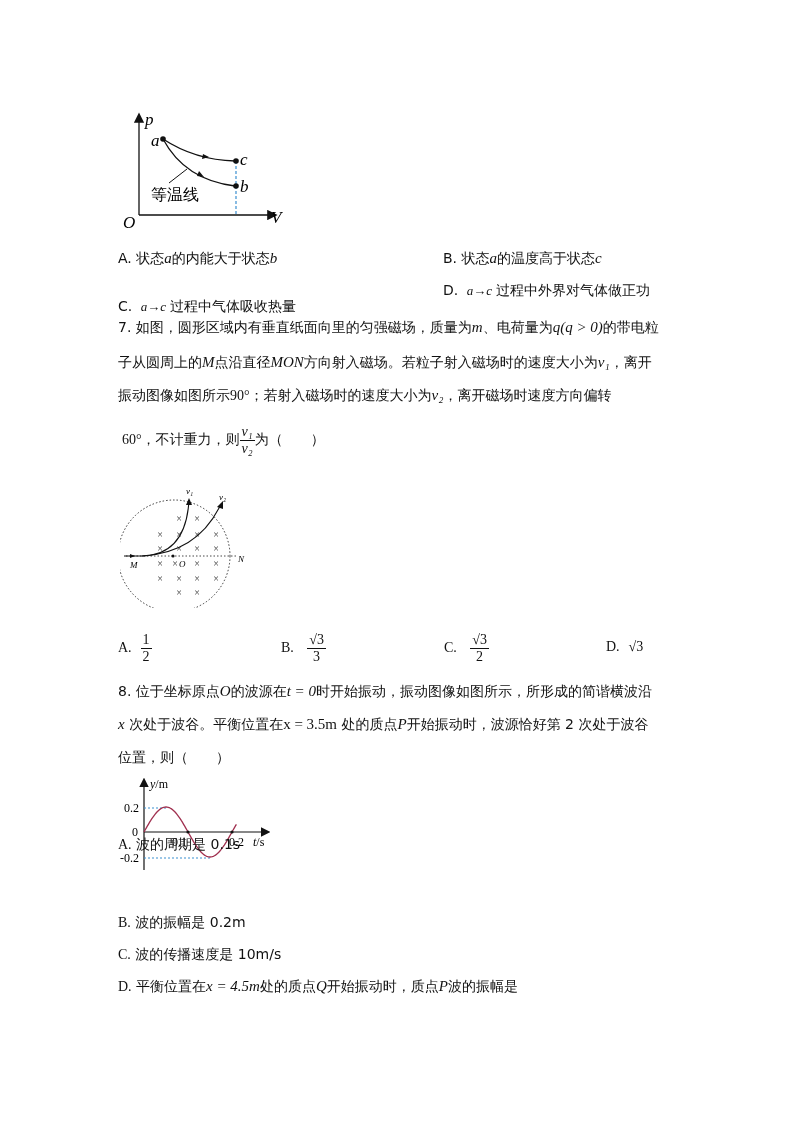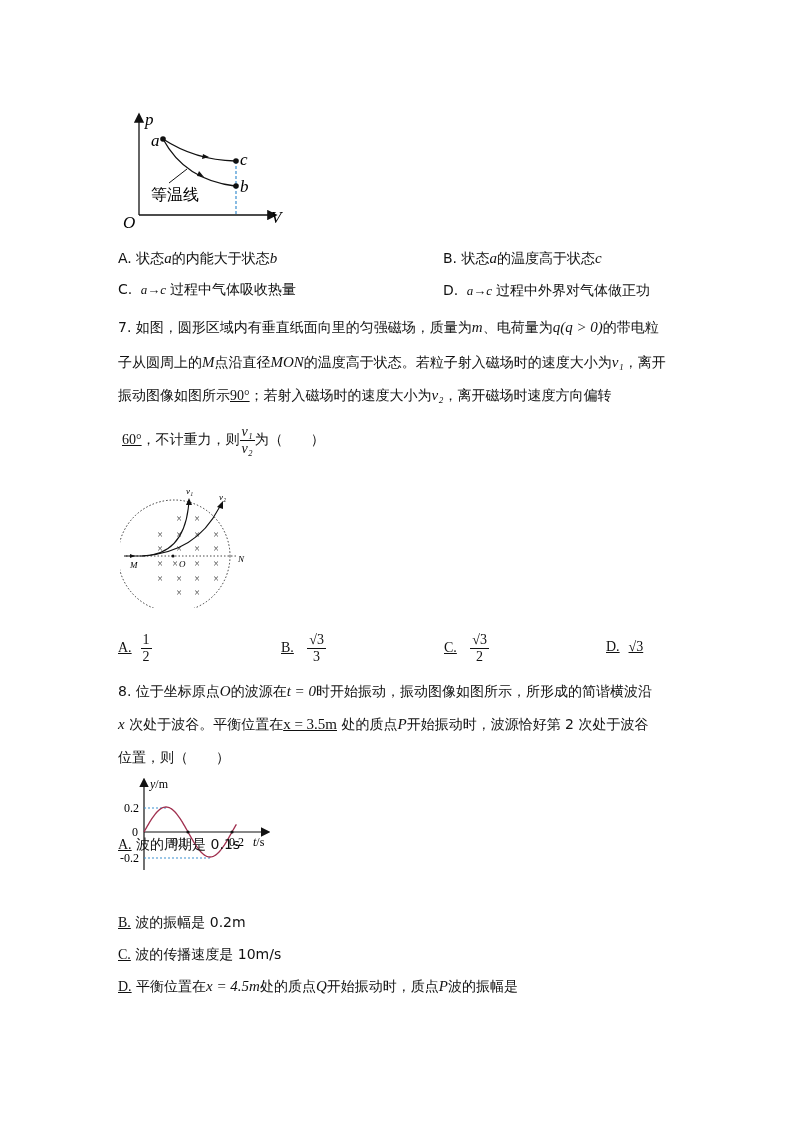--- a/index.html
+++ b/index.html
@@ -1,21 +1,21 @@
 <!DOCTYPE html>
 <html><head>
 <meta charset="utf-8">
 <style>
   html, body { margin: 0; padding: 0; background: #ffffff; }
   body { width: 794px; height: 1123px; position: relative; overflow: hidden;
          font-family: "DejaVu Sans", "Liberation Sans", sans-serif; color: #111; }
   .abs { position: absolute; }
   .txt { font-size: 14px; line-height: 20px; white-space: nowrap; text-align: right; }
   .it { font-family: "Liberation Serif", "DejaVu Serif", serif; font-style: italic; font-size: 15px; }
-  .serif { font-family: "Liberation Serif", "DejaVu Serif", serif; text-decoration: underline; }
+  .serif { font-family: "Liberation Serif", "DejaVu Serif", serif; }
   .frac { display: inline-flex; flex-direction: column; align-items: center; vertical-align: middle;
           font-family: "Liberation Serif", serif; font-size: 14px; line-height: 16px; }
   .frac .num { border-bottom: 1px solid #111; padding: 0 2px; }
   .frac .den { padding: 0 2px; }
   svg text { font-family: "Liberation Serif", "DejaVu Serif", serif; }
 </style>
 </head>
 <body>
 
 <svg class="abs" style="left:115px;top:105px" width="180" height="130" viewBox="0 0 180 130">
@@ -48,34 +48,34 @@
 </svg>
 
 <div class="abs txt" style="left:118px;top:248px">
   <span>A.</span>
   <span>状态</span><span class="it">a</span><span>的内能大于状态</span><span class="it">b</span>
 </div>
 <div class="abs txt" style="left:443px;top:248px">
   <span>B.</span>
   <span>状态</span><span class="it">a</span><span>的温度高于状态</span><span class="it">c</span>
 </div>
-<div class="abs txt" style="left:118px;top:279px">
+<div class="abs txt" style="left:118px;top:296px">
   <span>C.</span>
   <span class="it" style="font-size:13px;margin:0 4px">a→c</span><span>过程中气体吸收热量</span>
 </div>
 <div class="abs txt" style="left:443px;top:280px">
   <span>D.</span>
   <span class="it" style="font-size:13px;margin:0 4px">a→c</span><span>过程中外界对气体做正功</span>
 </div>
 
 <div class="abs txt" style="left:118px;top:317px">
   <span>7.</span> <span>如图，圆形区域内有垂直纸面向里的匀强磁场，质量为</span><span class="it">m</span><span>、电荷量为</span><span class="it">q(q &gt; 0)</span><span>的带电粒</span>
 </div>
 <div class="abs txt" style="left:118px;top:352px">
-  <span>子从圆周上的</span><span class="it">M</span><span>点沿直径</span><span class="it">MON</span><span>的温度高于状态。若粒子射入磁场时的速度大小为</span><span class="it">v₁</span><span>，离开</span>
+  <span>子从圆周上的</span><span class="it">M</span><span>点沿直径</span><span class="it">MON</span><span>方向射入磁场。若粒子射入磁场时的速度大小为</span><span class="it">v₁</span><span>，离开</span>
 </div>
 <div class="abs txt" style="left:118px;top:385px">
   <span>振动图像如图所示</span><span class="serif">90°</span><span>；若射入磁场时的速度大小为</span><span class="it">v₂</span><span>，离开磁场时速度方向偏转</span>
 </div>
 <div class="abs txt" style="left:122px;top:422px;line-height:34px">
   <span class="serif">60°</span><span>，不计重力，则</span><span class="frac it">
       <span class="num">v₁</span>
       <span class="den">v₂</span>
     </span><span>为（　　）</span>
 </div>

